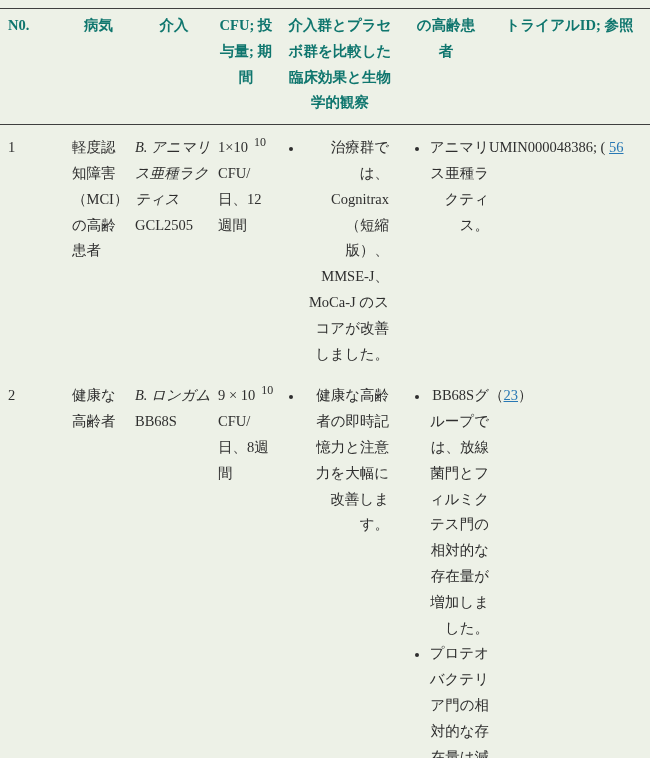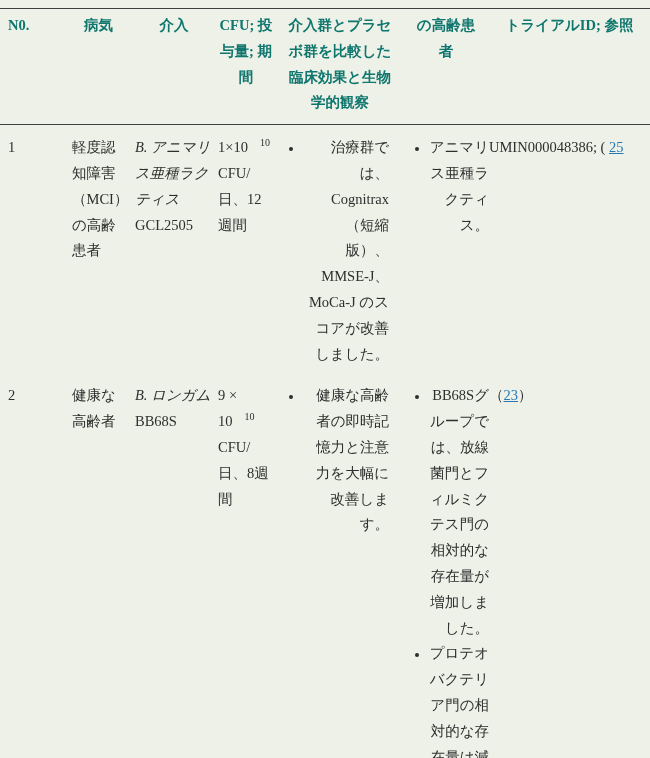--- a/index.html
+++ b/index.html
@@ -62,25 +62,25 @@
   ul.bullets {
     margin: 0;
     padding-left: 26px;
     list-style: disc outside;
   }
   ul.bullets li { padding-left: 0; text-align: right; }
   ul.bullets li::marker { color: #2e2e2e; font-size: 12px; }
 
   .italic { font-style: italic; }
   .sup {
-    font-size: 10px;
+    font-size: 12px;
     vertical-align: baseline;
     position: relative;
     top: -6px;
-    margin-left: 12px;
+    margin-left: 6px;
     line-height: 0;
   }
   a.ref-link {
     color: #2878b4;
     text-decoration: underline;
   }
 </style>
 </head>
 <body>
 
@@ -114,21 +114,21 @@
       <td class="cli-cell">
         <ul class="bullets">
             <li><span>治療群では、Cognitrax（短縮版）、MMSE-J、MoCa-J のスコアが改善しました。</span></li>
           </ul>
       </td>
       <td class="mic-cell">
         <ul class="bullets">
             <li><span>アニマリス亜種ラクティス。</span></li>
           </ul>
       </td>
-      <td class="tri-cell"><span>UMIN000048386; ( </span><a href="#" class="ref-link">25</a></td>
+      <td class="tri-cell"><span>UMIN000048386; ( </span><a href="#" class="ref-link">56</a></td>
     </tr>
     <tr>
       <td class="no-cell">2</td>
       <td class="dis-cell">健康な高齢者</td>
       <td class="int-cell"><span class="italic">B. ロンガム</span><span>BB68S</span></td>
       <td class="cfu-cell"><span>9 × 10</span><span class="sup">10</span><span> CFU/日、8週間</span></td>
       <td class="cli-cell">
         <ul class="bullets">
             <li><span>健康な高齢者の即時記憶力と注意力を大幅に改善します。</span></li>
           </ul>

